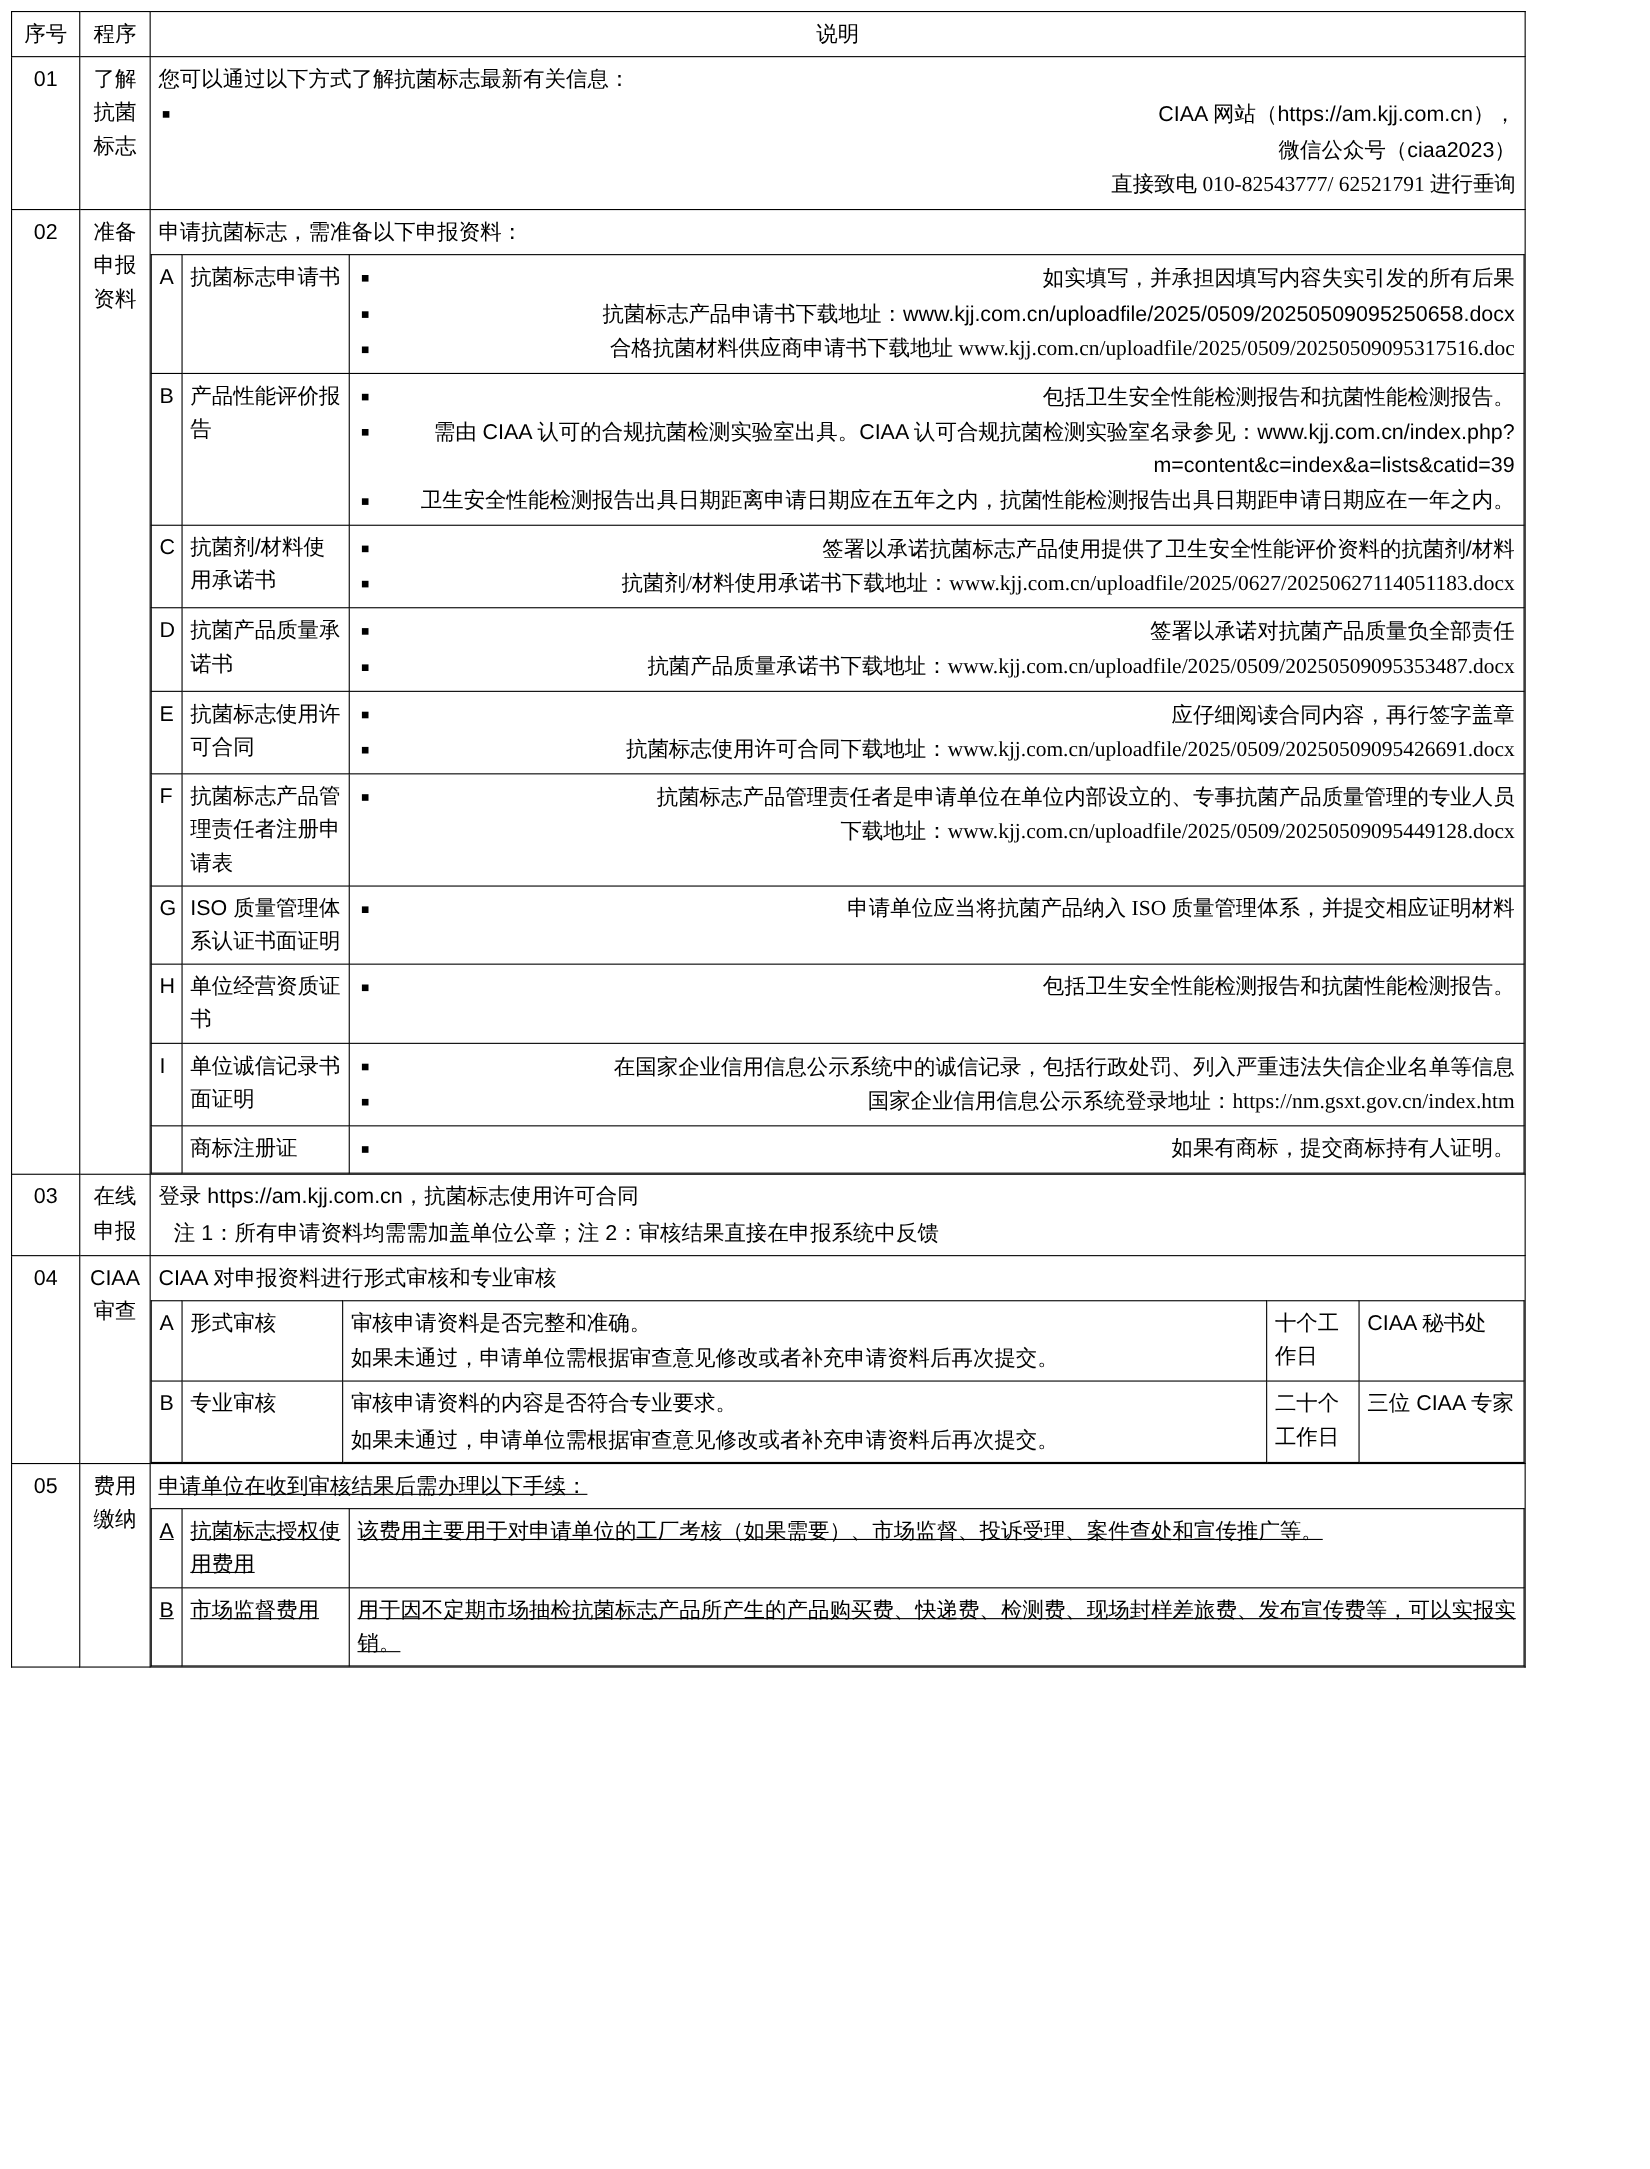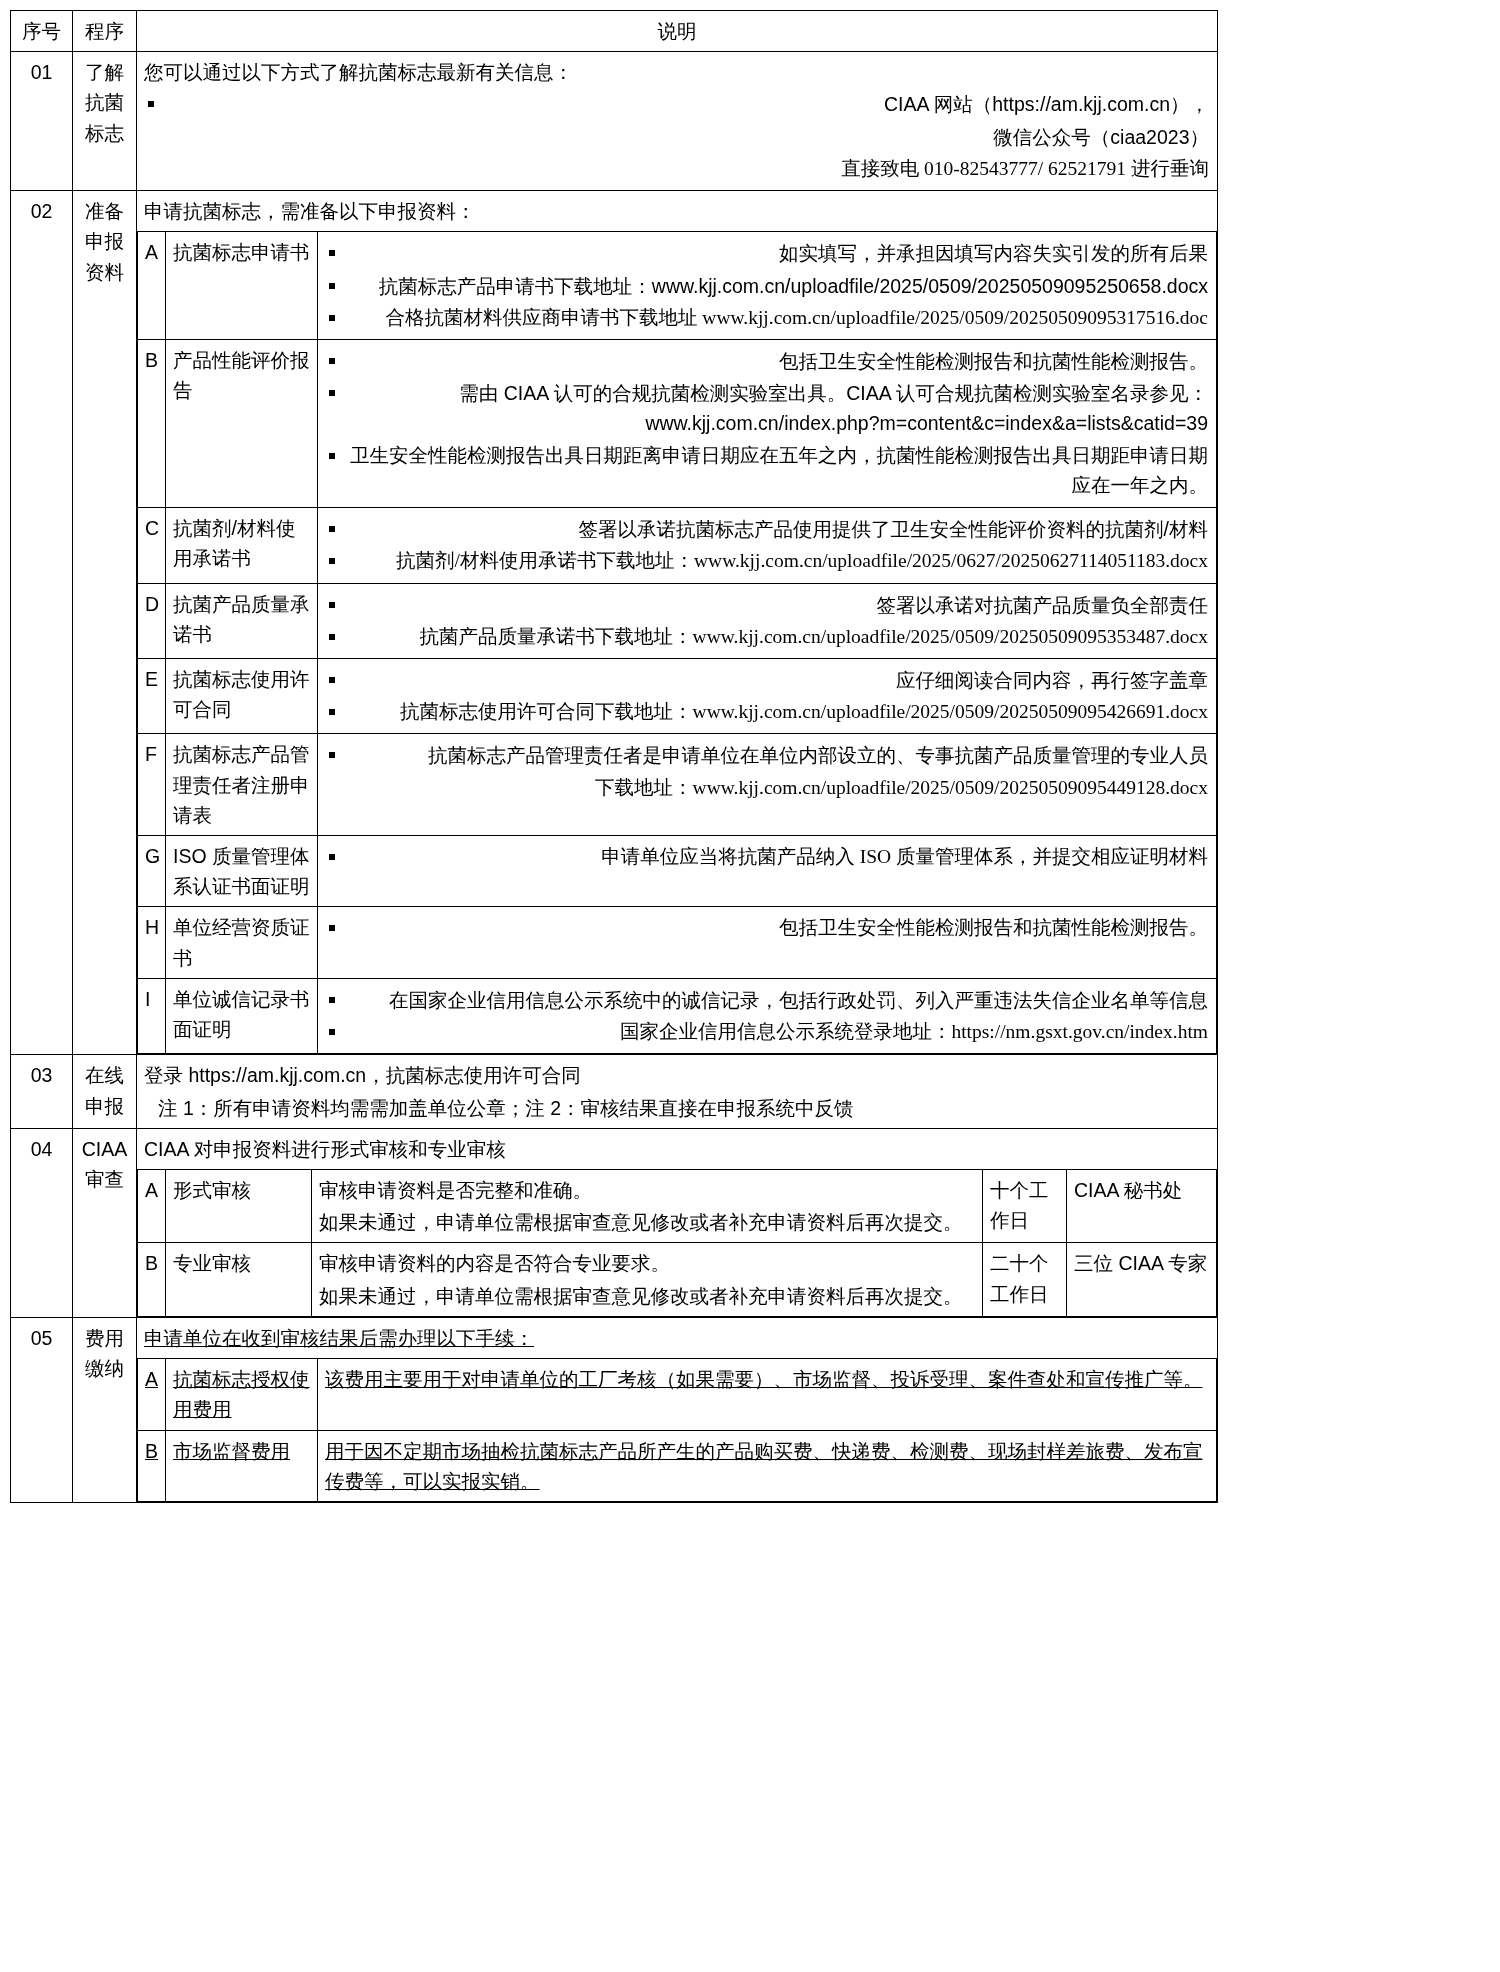--- a/index.html
+++ b/index.html
@@ -12,21 +12,21 @@
     color: #000000;
     width: 1500px;
   }
   #sheet {
     width: 1500px;
     box-sizing: border-box;
     padding: 10px 18px 10px 10px;
   }
   table.doc {
     border-collapse: collapse;
-    width: 1208px;
+    width: 1377px;
     table-layout: fixed;
   }
   table.doc td, table.doc th {
     border: 1px solid #000000;
     vertical-align: top;
     padding: 5px 7px 5px 7px;
     font-size: 19.5px;
     line-height: 1.55;
     font-weight: normal;
   }
@@ -227,20 +227,29 @@
                 <td class="lbl-letter">I</td>
                 <td class="lbl-name">单位诚信记录书面证明</td>
                 <td>
                   <ul class="bl">
                     <li>在国家企业信用信息公示系统中的诚信记录，包括行政处罚、列入严重违法失信企业名单等信息</li>
                     <li>国家企业信用信息公示系统登录地址：https://nm.gsxt.gov.cn/index.htm</li>
                   </ul>
                 </td>
               </tr>
 
+              <tr>
+                <td class="lbl-letter"></td>
+                <td class="lbl-name">商标注册证</td>
+                <td class="mid">
+                  <ul class="bl">
+                    <li>如果有商标，提交商标持有人证明。</li>
+                  </ul>
+                </td>
+              </tr>
             </tbody>
           </table>
         </td>
       </tr>
 
       <tr>
         <td class="c-no mid">03</td>
         <td class="c-proc mid">在线申报</td>
         <td class="c-desc">
           <p class="line"><span>登录 </span><span class="bold">https://am.kjj.com.cn</span><span>，抗菌标志使用许可合同</span></p>

